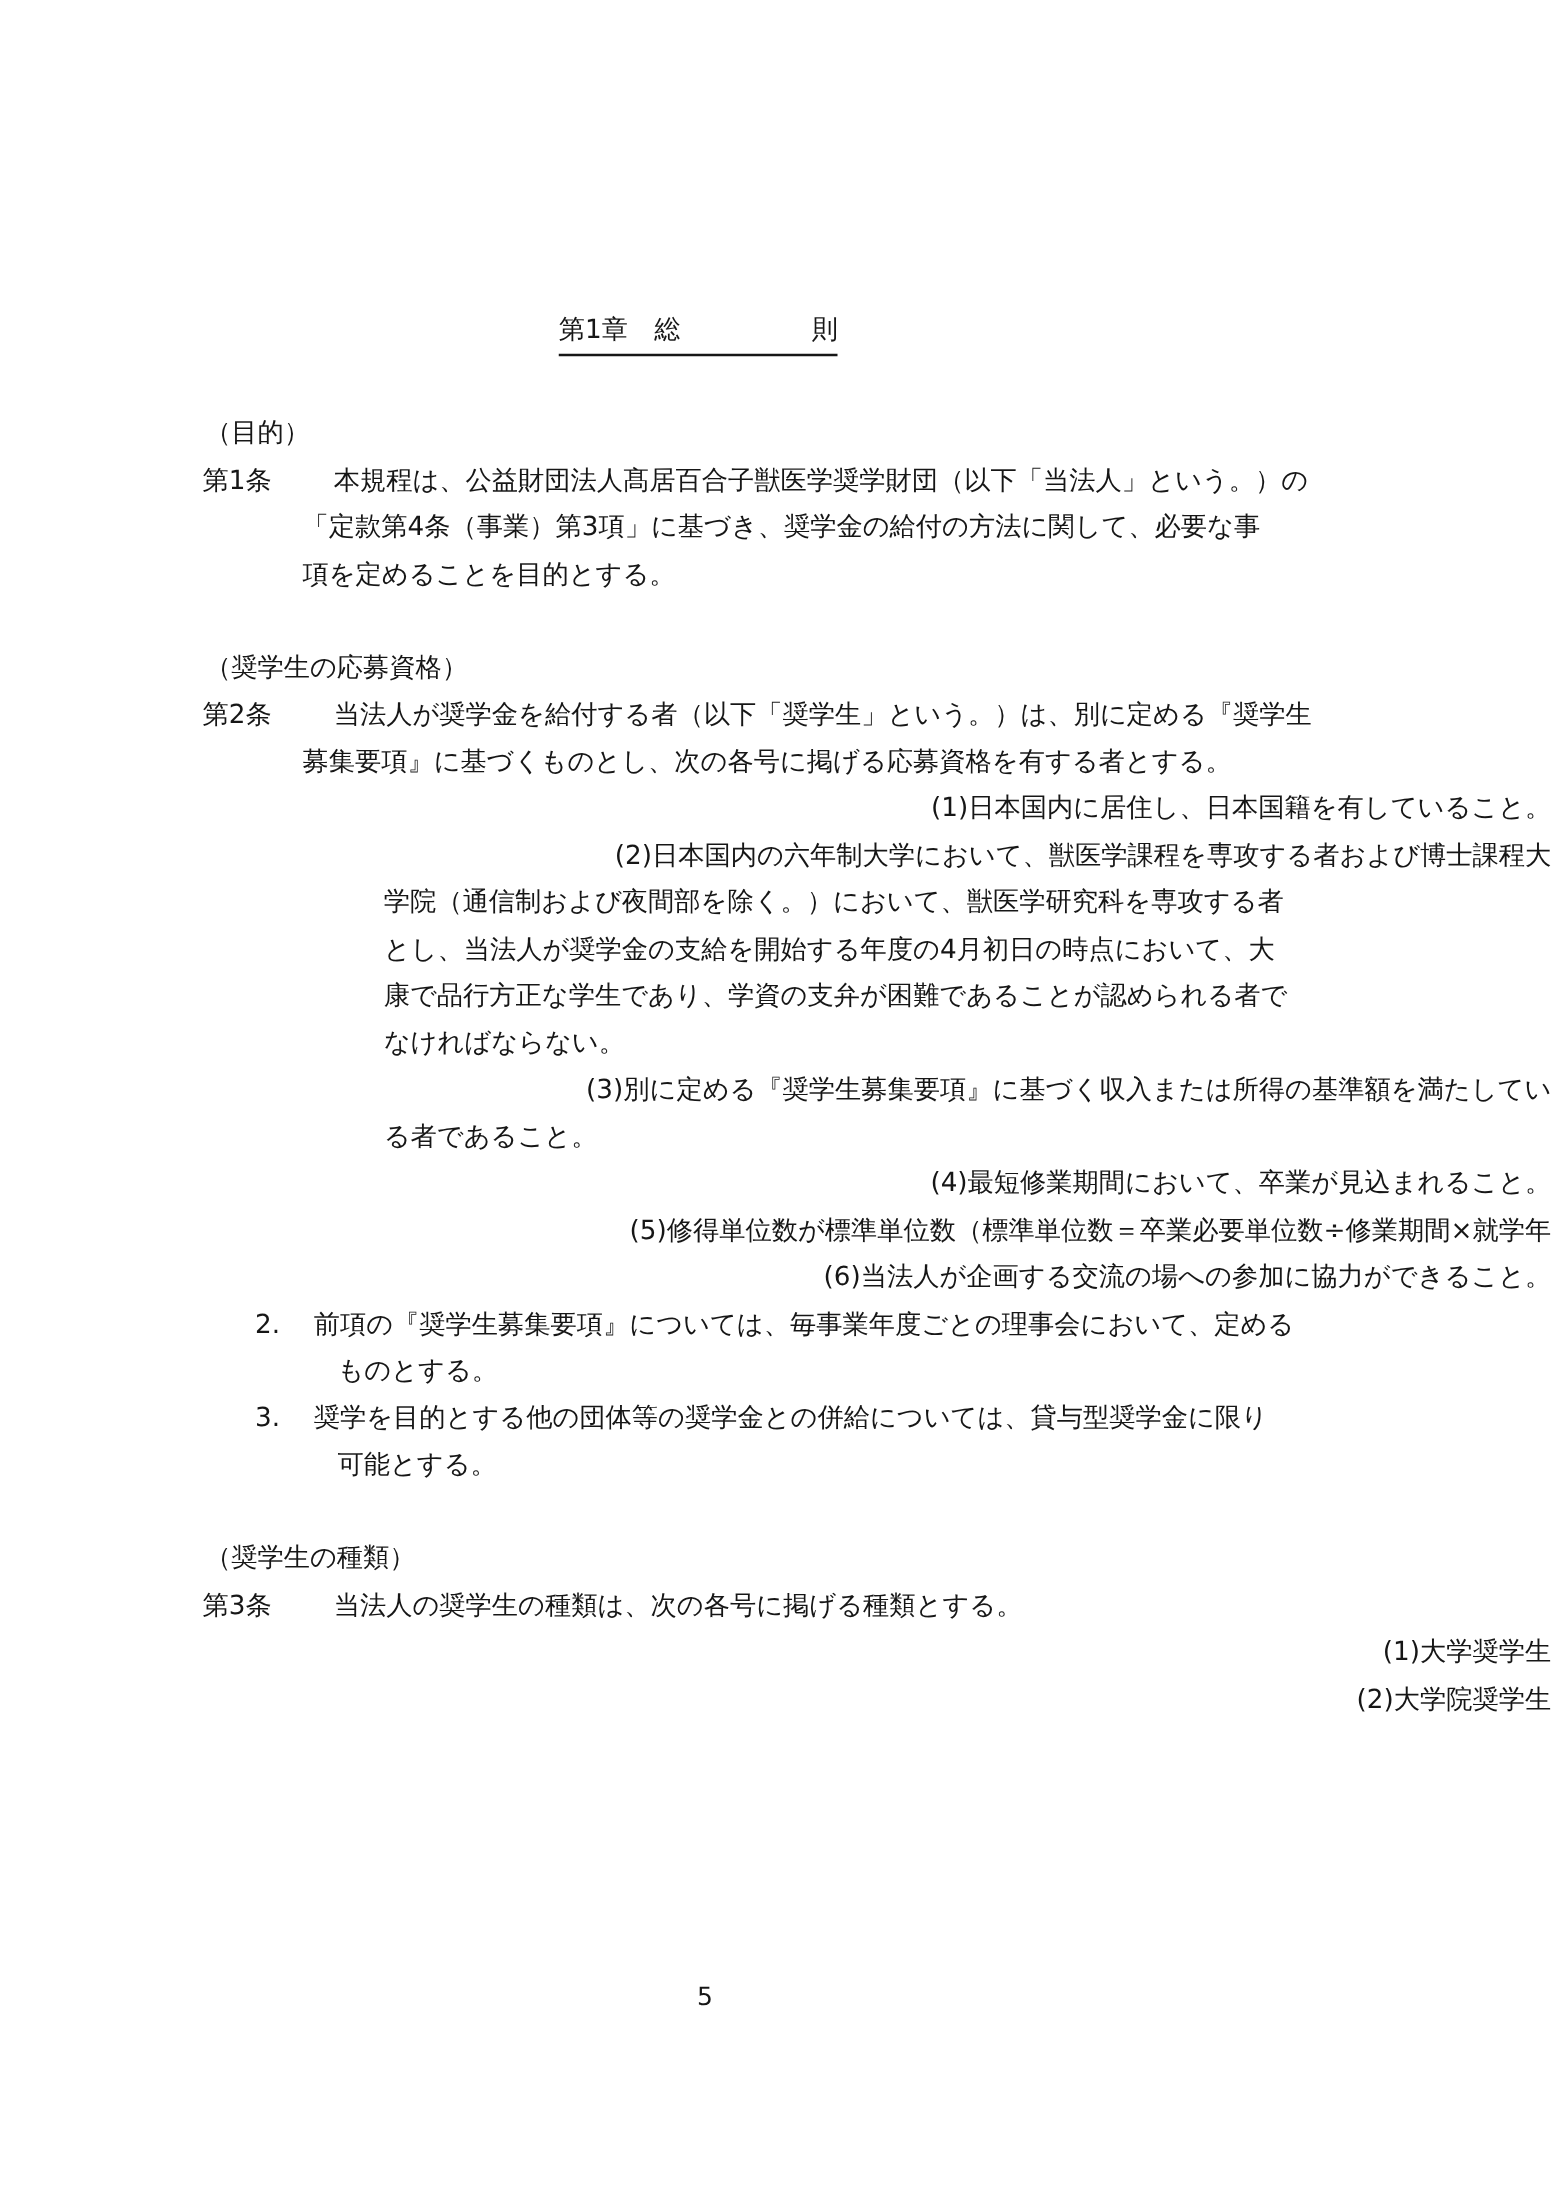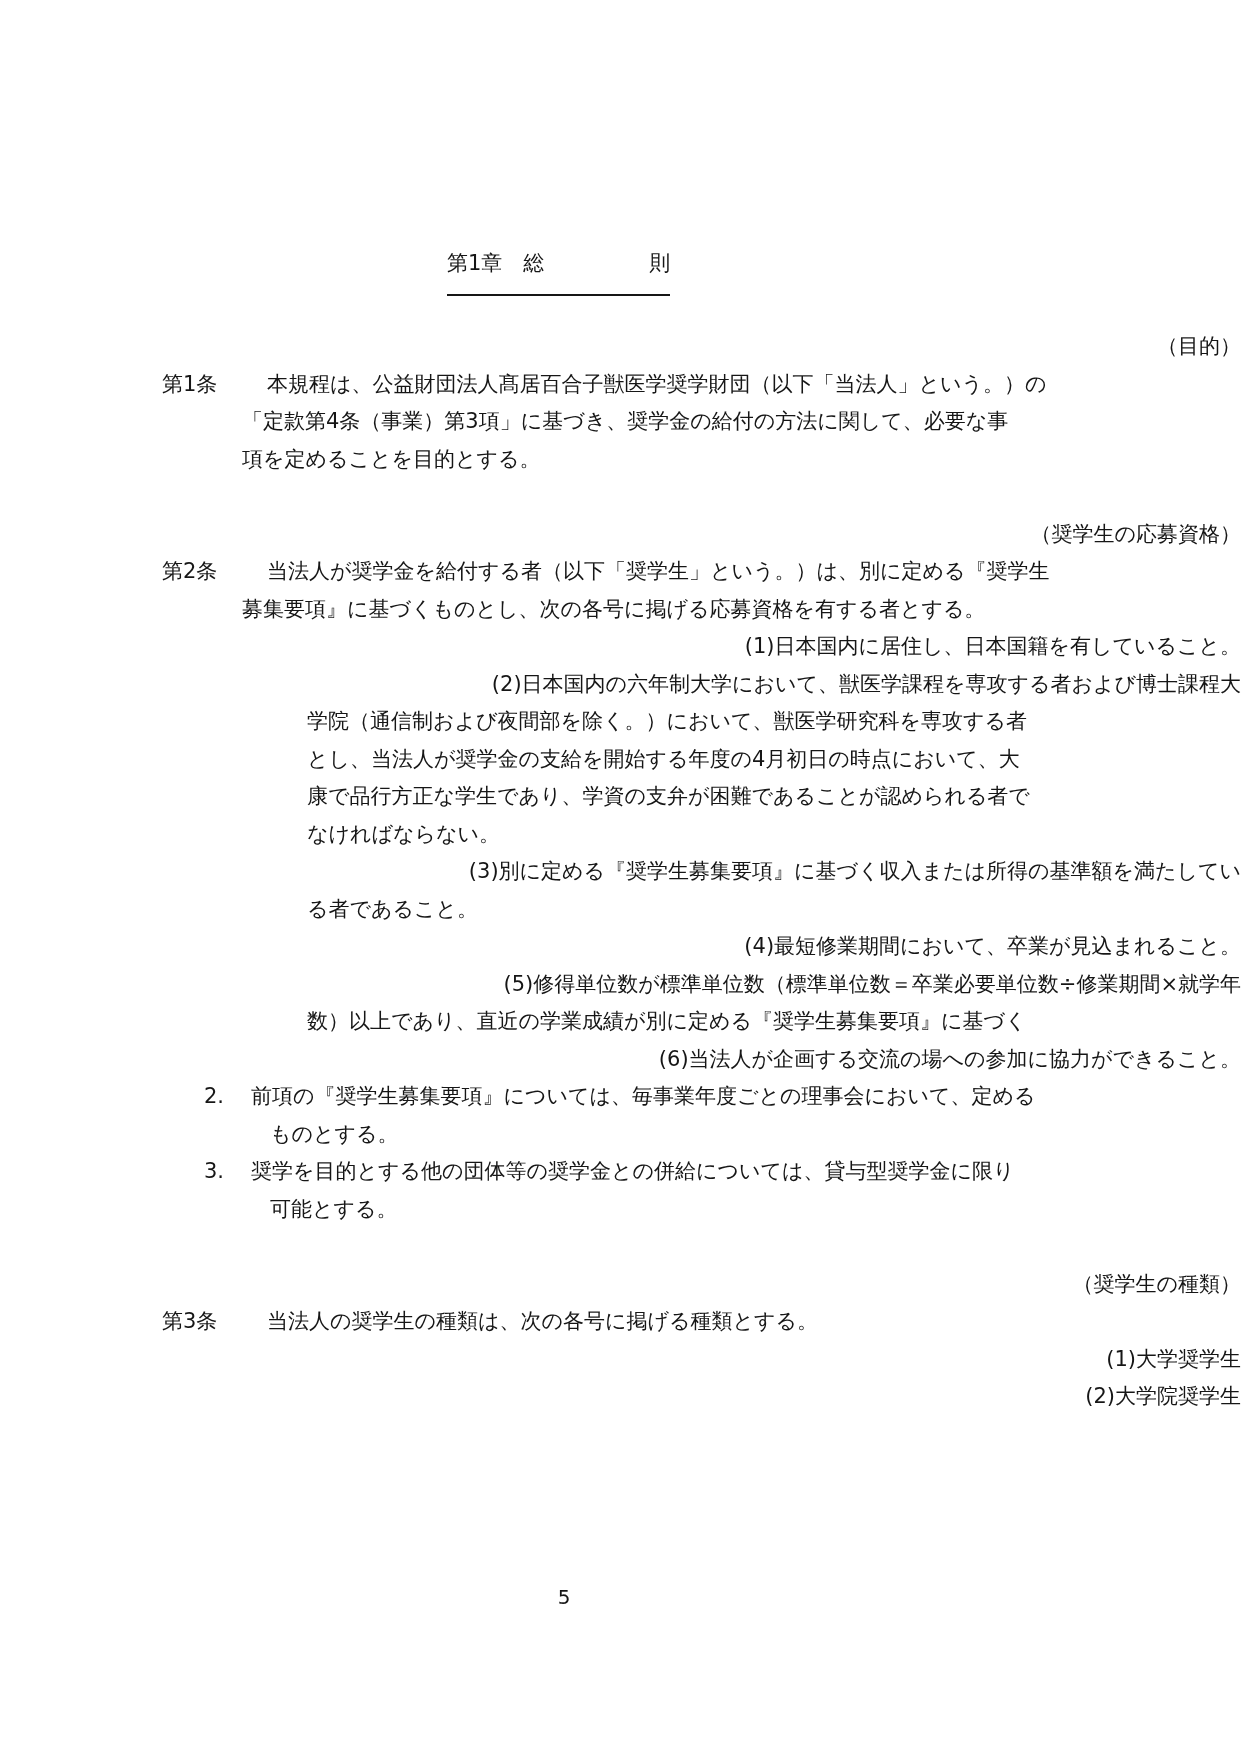--- a/index.html
+++ b/index.html
@@ -10,24 +10,24 @@
     background:#ffffff;
     overflow:hidden;
     font-family:"DejaVu Sans",sans-serif;
     font-size:21px;
     color:#161616;
     box-sizing:border-box;
     padding:245px 0 0 162px;
   }
   .row{line-height:37.5px;white-space:nowrap;}
   .title-row{margin-left:285px;line-height:37.5px;white-space:nowrap;}
-  .title-underline{border-bottom:2px solid #161616;padding-bottom:19px;}
+  .title-underline{border-bottom:2px solid #161616;padding-bottom:8px;}
   .section{margin-top:37.5px;}
   .sec-first{margin-top:45.5px;}
-  .heading-row{margin-left:2px;text-align:right;}
+  .heading-row{margin-left:2px;}
   .art-label{display:inline-block;width:105px;}
   .cont-art{margin-left:80px;}
   .item-row{margin-left:106px;text-align:right;}
   .item-num{display:inline-block;width:39px;}
   .cont-item{margin-left:145px;}
   .para-row{margin-left:42px;}
   .para-num{display:inline-block;width:47px;}
   .cont-para{margin-left:108px;}
   .page-number{
     position:absolute;
@@ -81,21 +81,20 @@
     </div>
     <div class="row cont-item">る者であること。</div>
 
     <div class="row item-row">
       <span class="item-num">(4)</span><span>最短修業期間において、卒業が見込まれること。</span>
     </div>
 
     <div class="row item-row">
       <span class="item-num">(5)</span><span>修得単位数が標準単位数（標準単位数＝卒業必要単位数÷修業期間×就学年</span>
     </div>
-    <div class="row cont-item">数）以上であり、直近の学業成績が別に定める『奨学生募集要項』に基づく</div>
 
     <div class="row item-row">
       <span class="item-num">(6)</span><span>当法人が企画する交流の場への参加に協力ができること。</span>
     </div>
 
     <div class="row para-row">
       <span class="para-num">2.</span><span>前項の『奨学生募集要項』については、毎事業年度ごとの理事会において、定める</span>
     </div>
     <div class="row cont-para">ものとする。</div>
 

